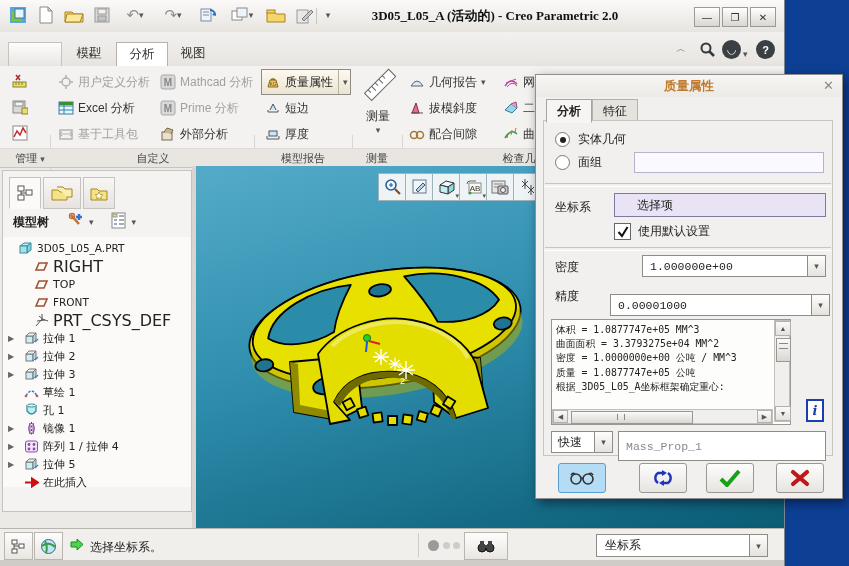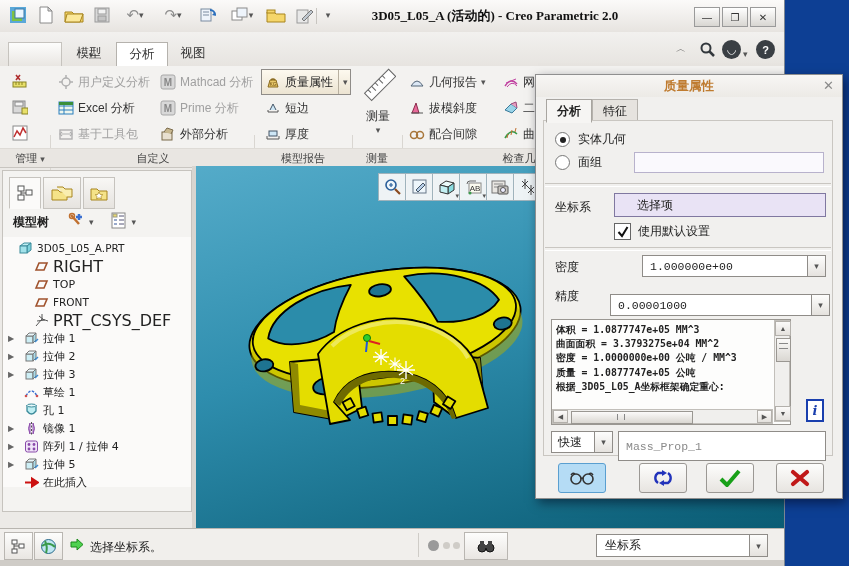--- a/index.html
+++ b/index.html
@@ -713,21 +713,21 @@
           </span>
     </div>
     <span class="abs" style="left:11px;top:167px;">精度</span>
     <div class="abs field" style="left:66px;top:173px;width:220px;height:22px;align-items:center;">
       <span class="mono" style="margin-left:7px;font-size:11.5px;">0.00001000</span>
       <span class="ddbtn" style="margin-left:auto">
             <span class="dd">▾</span>
           </span>
     </div>
 
-    <div class="abs" style="left:7px;top:198px;width:238px;height:104px;border:1px solid #9a9792;background:#fdfdfc;font-weight:bold;">
+    <div class="abs" style="left:7px;top:198px;width:238px;height:104px;border:1px solid #9a9792;background:#fdfdfc;">
       <div style="position:absolute;left:4px;top:3px;width:200px;font-family:'DejaVu Sans Mono',monospace;font-size:9.8px;line-height:14.2px;white-space:nowrap;overflow:hidden;color:#222;">
         <div>体积 =  1.0877747e+05  MM^3</div>
         <div>曲面面积 =  3.3793275e+04  MM^2</div>
         <div>密度 =  1.0000000e+00 公吨 / MM^3</div>
         <div>质量 =  1.0877747e+05 公吨</div>
         <div></div>
         <div>根据_3D05_L05_A坐标框架确定重心:</div>
       </div>
 
       <div class="abs scrtrack" style="right:0;top:0;width:16px;height:102px;">

